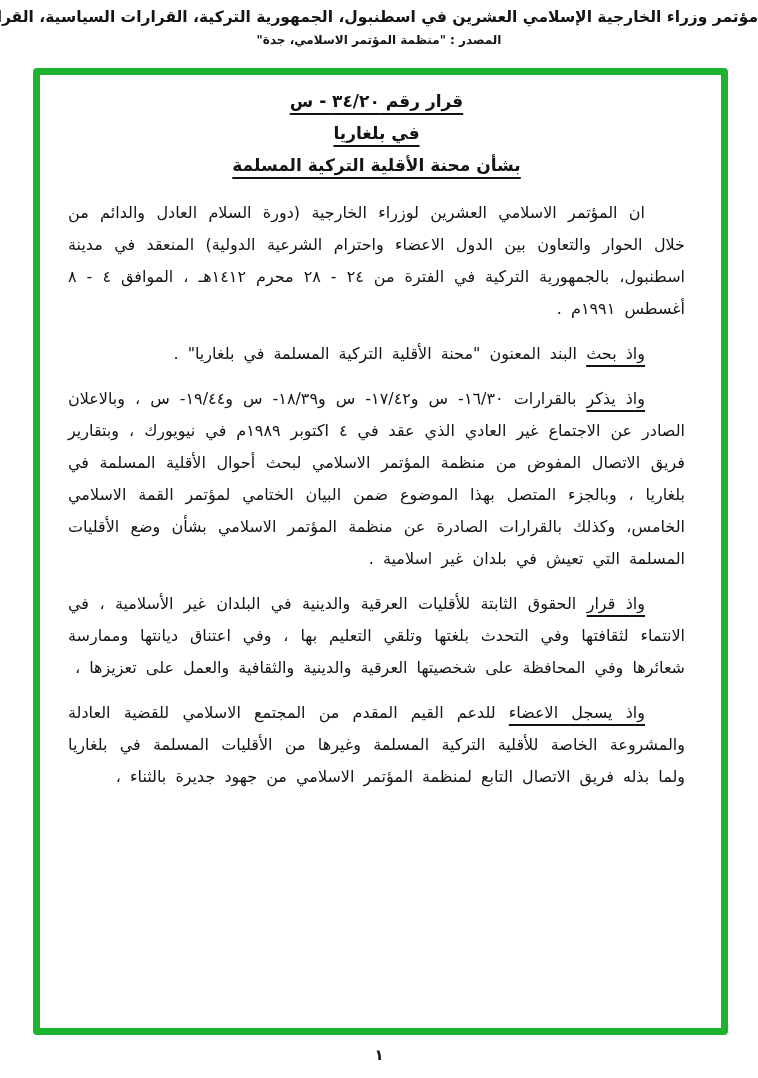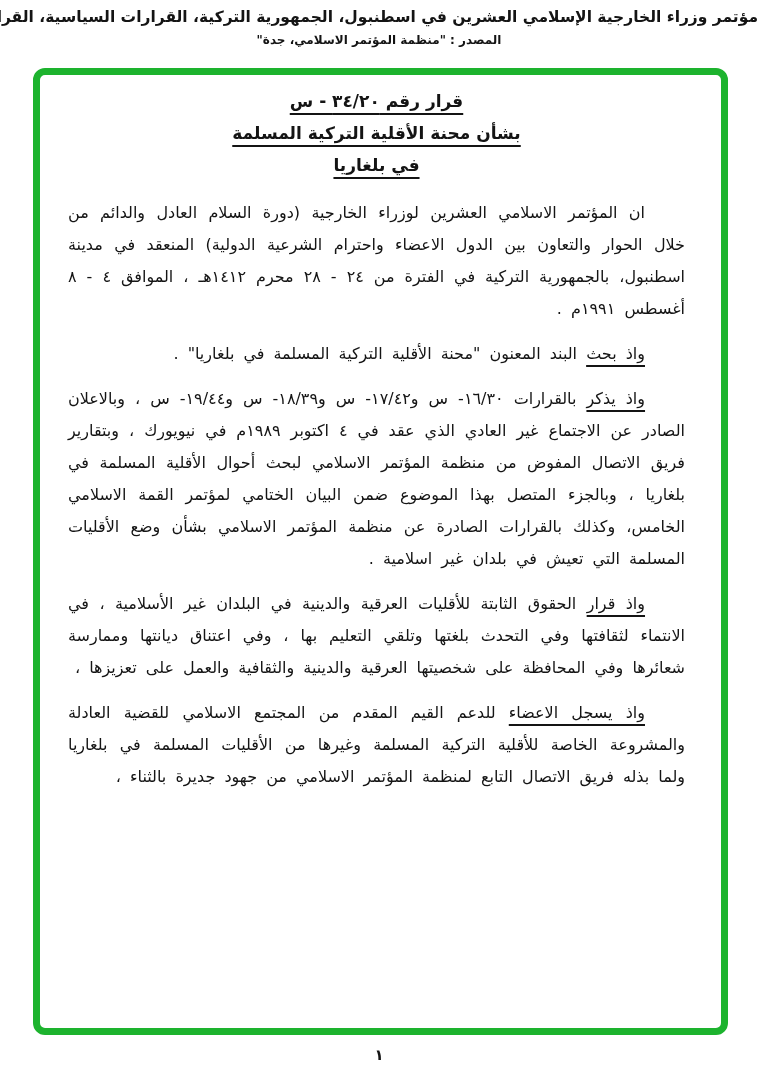--- a/index.html
+++ b/index.html
@@ -36,21 +36,21 @@
     font-weight: bold;
     margin-top: 7px;
   }
   .frame {
     position: absolute;
     left: 33px;
     top: 68px;
     width: 681px;
     height: 953px;
     border: 7px solid #1db32e;
-    border-radius: 12px;
+    border-radius: 4px;
     background: #ffffff;
     box-sizing: content-box;
   }
   .content {
     position: absolute;
     top: 10px;
     right: 36px;
     left: 28px;
     direction: rtl;
   }
@@ -101,22 +101,22 @@
   <div class="doc-header">
     <div class="line1">مؤتمر وزراء الخارجية الإسلامي العشرين في اسطنبول، الجمهورية التركية، القرارات السياسية، القرار الرقم ٣٤/٢٠-س</div>
     <div class="line2">المصدر :  "منظمة المؤتمر الاسلامي، جدة"</div>
   </div>
 
   <div class="frame" style="border-color: rgb(29, 179, 46);">
     <div class="content">
 
       <div class="title-block">
         <span class="title-line"><span>قرار رقم ٣٤/٢٠ - س</span></span>
+        <span class="title-line"><span>في بلغاريا</span></span>
         <span class="title-line"><span>بشأن محنة الأقلية التركية المسلمة</span></span>
-        <span class="title-line"><span>في بلغاريا</span></span>
       </div>
 
       <p class="para"><span class="lead"></span><span>ان المؤتمر الاسلامي العشرين لوزراء الخارجية (دورة السلام العادل والدائم من خلال الحوار والتعاون بين الدول الاعضاء واحترام الشرعية الدولية) المنعقد في مدينة اسطنبول، بالجمهورية التركية في الفترة من ٢٤ - ٢٨ محرم ١٤١٢هـ ، الموافق ٤ - ٨ أغسطس ١٩٩١م .</span></p>
 
       <p class="para"><span class="lead">واذ بحث</span><span> البند المعنون "محنة الأقلية التركية المسلمة في بلغاريا" .</span></p>
 
       <p class="para"><span class="lead">واذ يذكر</span><span> بالقرارات ١٦/٣٠- س و١٧/٤٢- س و١٨/٣٩- س و١٩/٤٤- س ، وبالاعلان الصادر عن الاجتماع غير العادي الذي عقد في ٤ اكتوبر ١٩٨٩م في نيويورك ، وبتقارير فريق الاتصال المفوض من منظمة المؤتمر الاسلامي لبحث أحوال الأقلية المسلمة في بلغاريا ، وبالجزء المتصل بهذا الموضوع ضمن البيان الختامي لمؤتمر القمة الاسلامي الخامس، وكذلك بالقرارات الصادرة عن منظمة المؤتمر الاسلامي بشأن وضع الأقليات المسلمة التي تعيش في بلدان غير اسلامية .</span></p>
 
       <p class="para"><span class="lead">واذ قرار</span><span> الحقوق الثابتة للأقليات العرقية والدينية في البلدان غير الأسلامية ، في الانتماء لثقافتها وفي التحدث بلغتها وتلقي التعليم بها ، وفي اعتناق ديانتها وممارسة شعائرها وفي المحافظة على شخصيتها العرقية والدينية والثقافية والعمل على تعزيزها ،</span></p>
 

